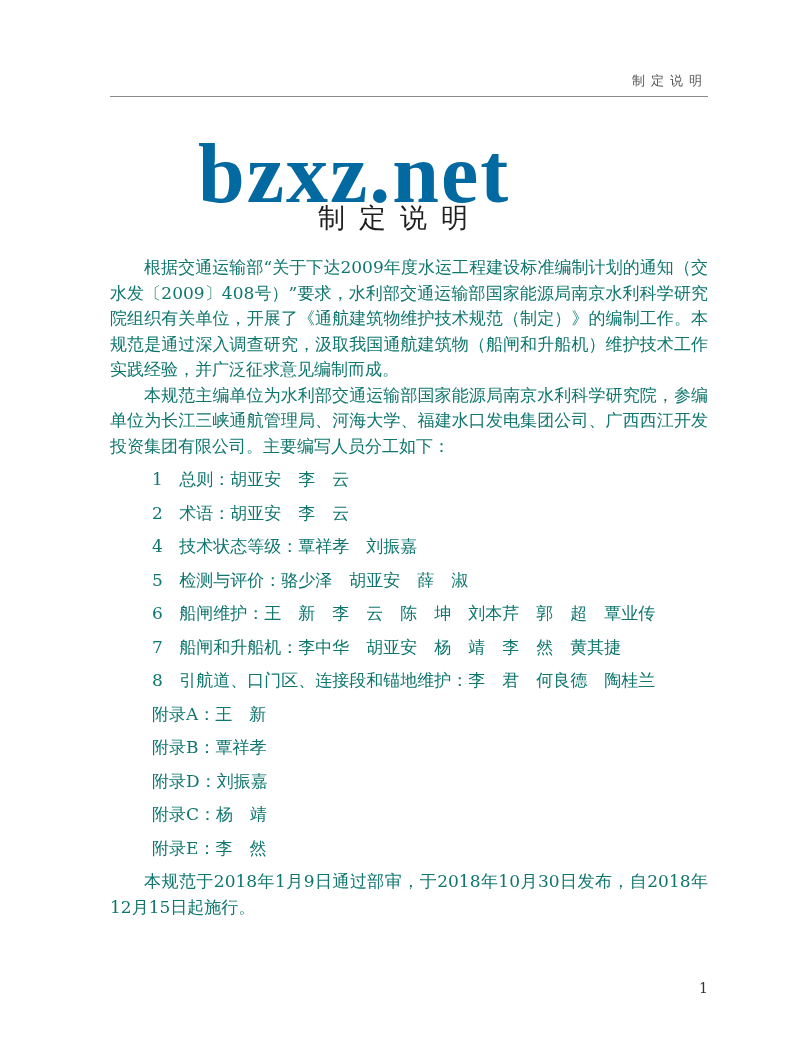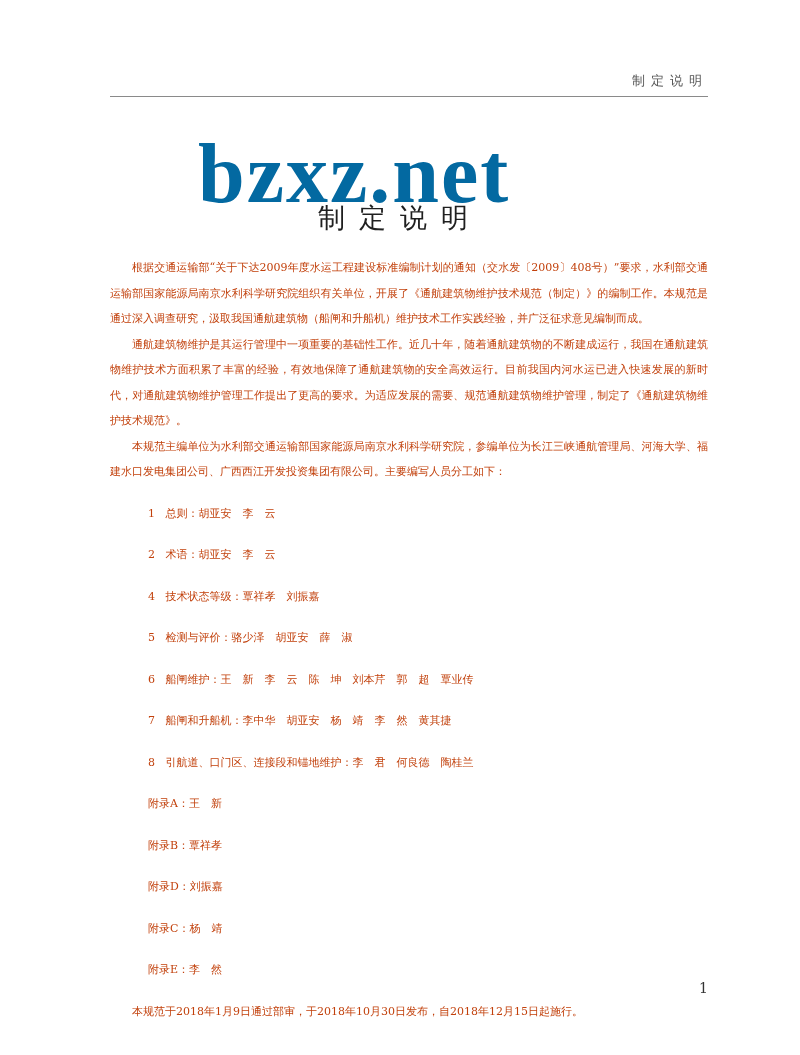--- a/index.html
+++ b/index.html
@@ -53,31 +53,31 @@
       font-size: 27px;
       letter-spacing: 14px;
       color: #1f1f1f;
       font-family: "DejaVu Serif", serif;
     }
     .body-text {
       position: absolute;
       left: 110px;
       top: 255px;
       width: 598px;
-      font-size: 11px;
+      font-size: 17px;
       line-height: 25.5px;
-      color: #c2410c;
+      color: #0f766e;
       text-align: justify;
     }
     .para {
       margin: 0;
       text-indent: 2em;
     }
     .list-item {
-      margin: 16px;
+      margin: 8px;
       padding-left: 2em;
       white-space: pre;
     }
     .list-item .num {
       display: inline-block;
       width: 1.6em;
     }
     .page-number {
       position: absolute;
       left: 699px;
@@ -92,21 +92,20 @@
 <div class="running-header">
   <span class="rh-text">制定说明</span>
 </div>
 
 <div class="watermark">bzxz.net</div>
 
 <div class="page-title">制定说明</div>
 
 <div class="body-text">
   <p class="para">根据交通运输部“关于下达2009年度水运工程建设标准编制计划的通知（交水发〔2009〕408号）”要求，水利部交通运输部国家能源局南京水利科学研究院组织有关单位，开展了《通航建筑物维护技术规范（制定）》的编制工作。本规范是通过深入调查研究，汲取我国通航建筑物（船闸和升船机）维护技术工作实践经验，并广泛征求意见编制而成。</p>
-  <p class="para">通航建筑物维护是其运行管理中一项重要的基础性工作。近几十年，随着通航建筑物的不断建成运行，我国在通航建筑物维护技术方面积累了丰富的经验，有效地保障了通航建筑物的安全高效运行。目前我国内河水运已进入快速发展的新时代，对通航建筑物维护管理工作提出了更高的要求。为适应发展的需要、规范通航建筑物维护管理，制定了《通航建筑物维护技术规范》。</p>
   <p class="para">本规范主编单位为水利部交通运输部国家能源局南京水利科学研究院，参编单位为长江三峡通航管理局、河海大学、福建水口发电集团公司、广西西江开发投资集团有限公司。主要编写人员分工如下：</p>
 
   <div>
     <p class="list-item"><span class="num">1</span><span>总则：胡亚安　李　云</span></p>
     <p class="list-item"><span class="num">2</span><span>术语：胡亚安　李　云</span></p>
     <p class="list-item"><span class="num">4</span><span>技术状态等级：覃祥孝　刘振嘉</span></p>
     <p class="list-item"><span class="num">5</span><span>检测与评价：骆少泽　胡亚安　薛　淑</span></p>
     <p class="list-item"><span class="num">6</span><span>船闸维护：王　新　李　云　陈　坤　刘本芹　郭　超　覃业传</span></p>
     <p class="list-item"><span class="num">7</span><span>船闸和升船机：李中华　胡亚安　杨　靖　李　然　黄其捷</span></p>
     <p class="list-item"><span class="num">8</span><span>引航道、口门区、连接段和锚地维护：李　君　何良德　陶桂兰</span></p>

